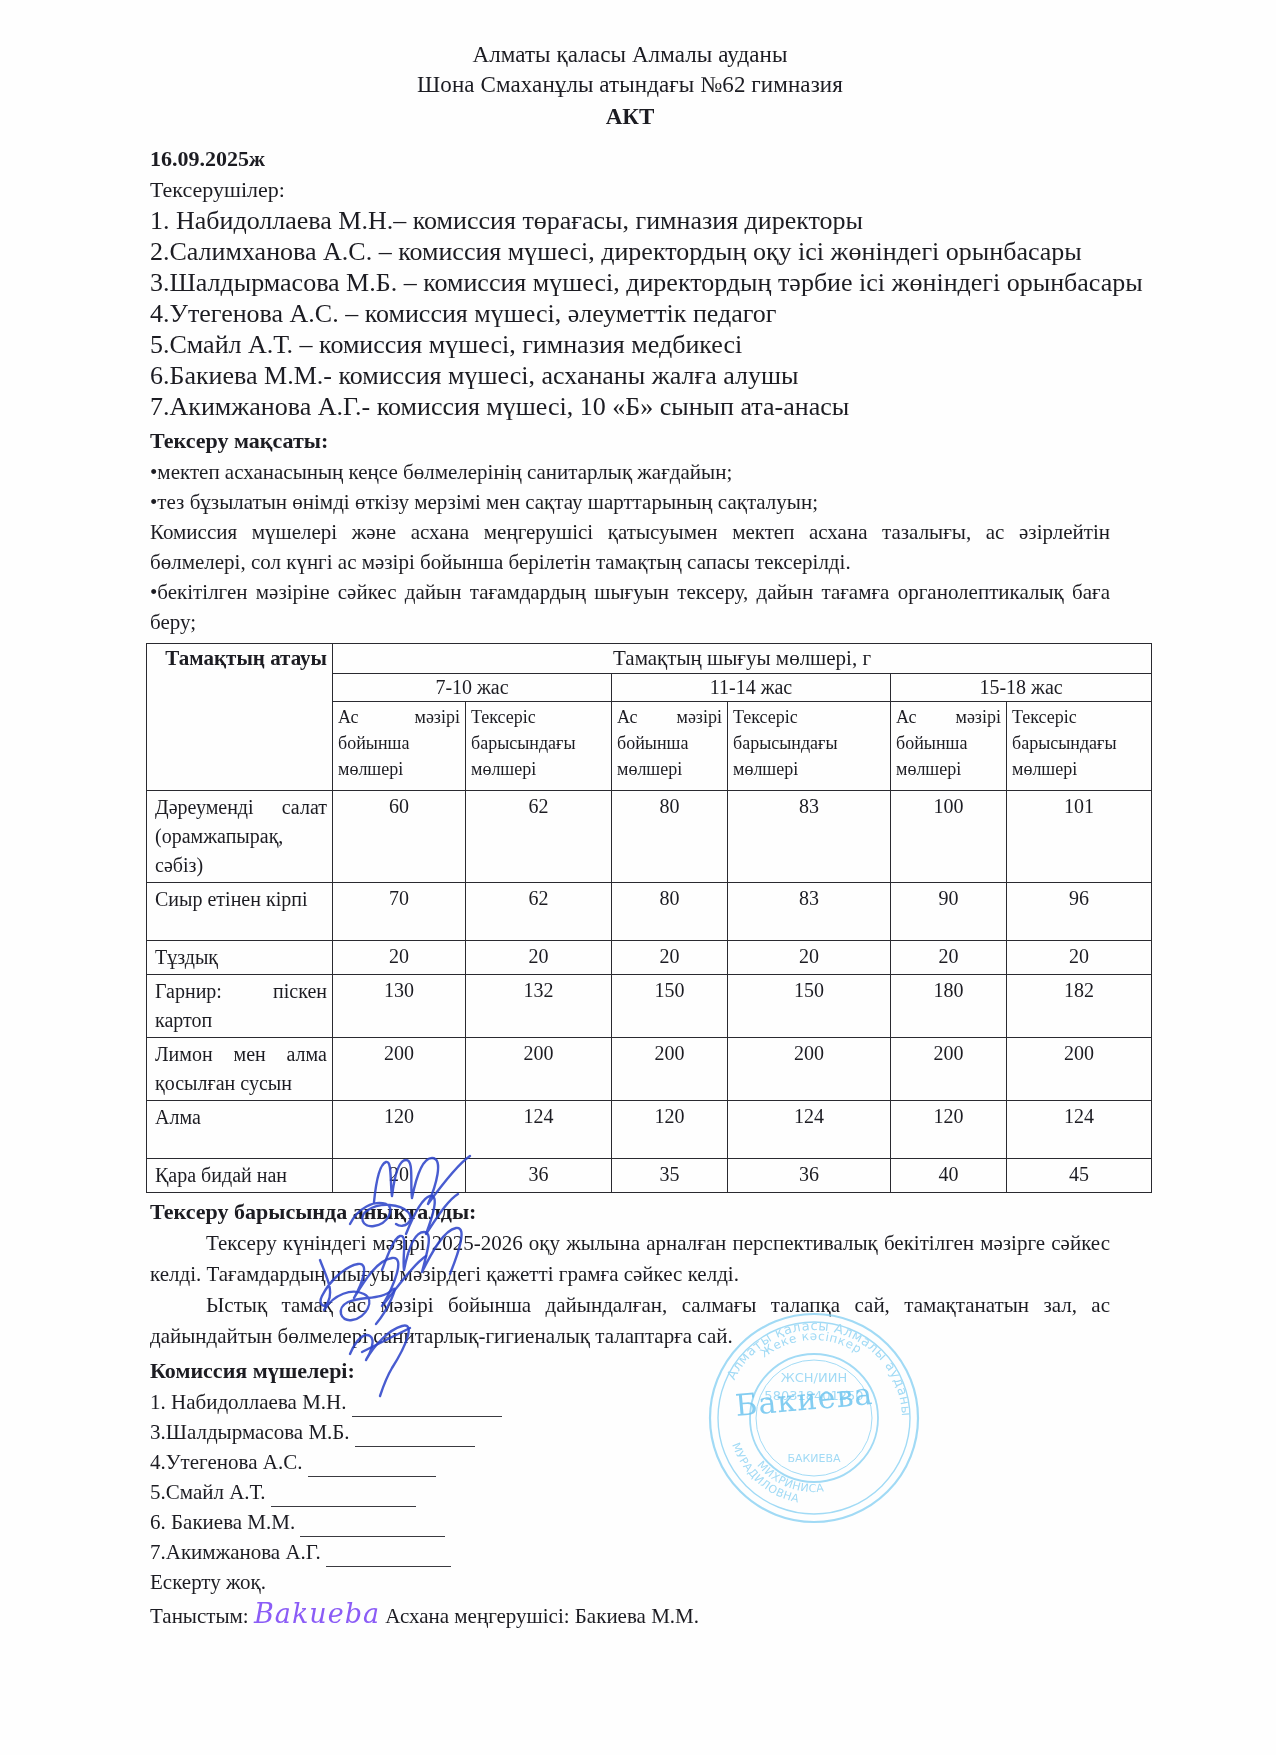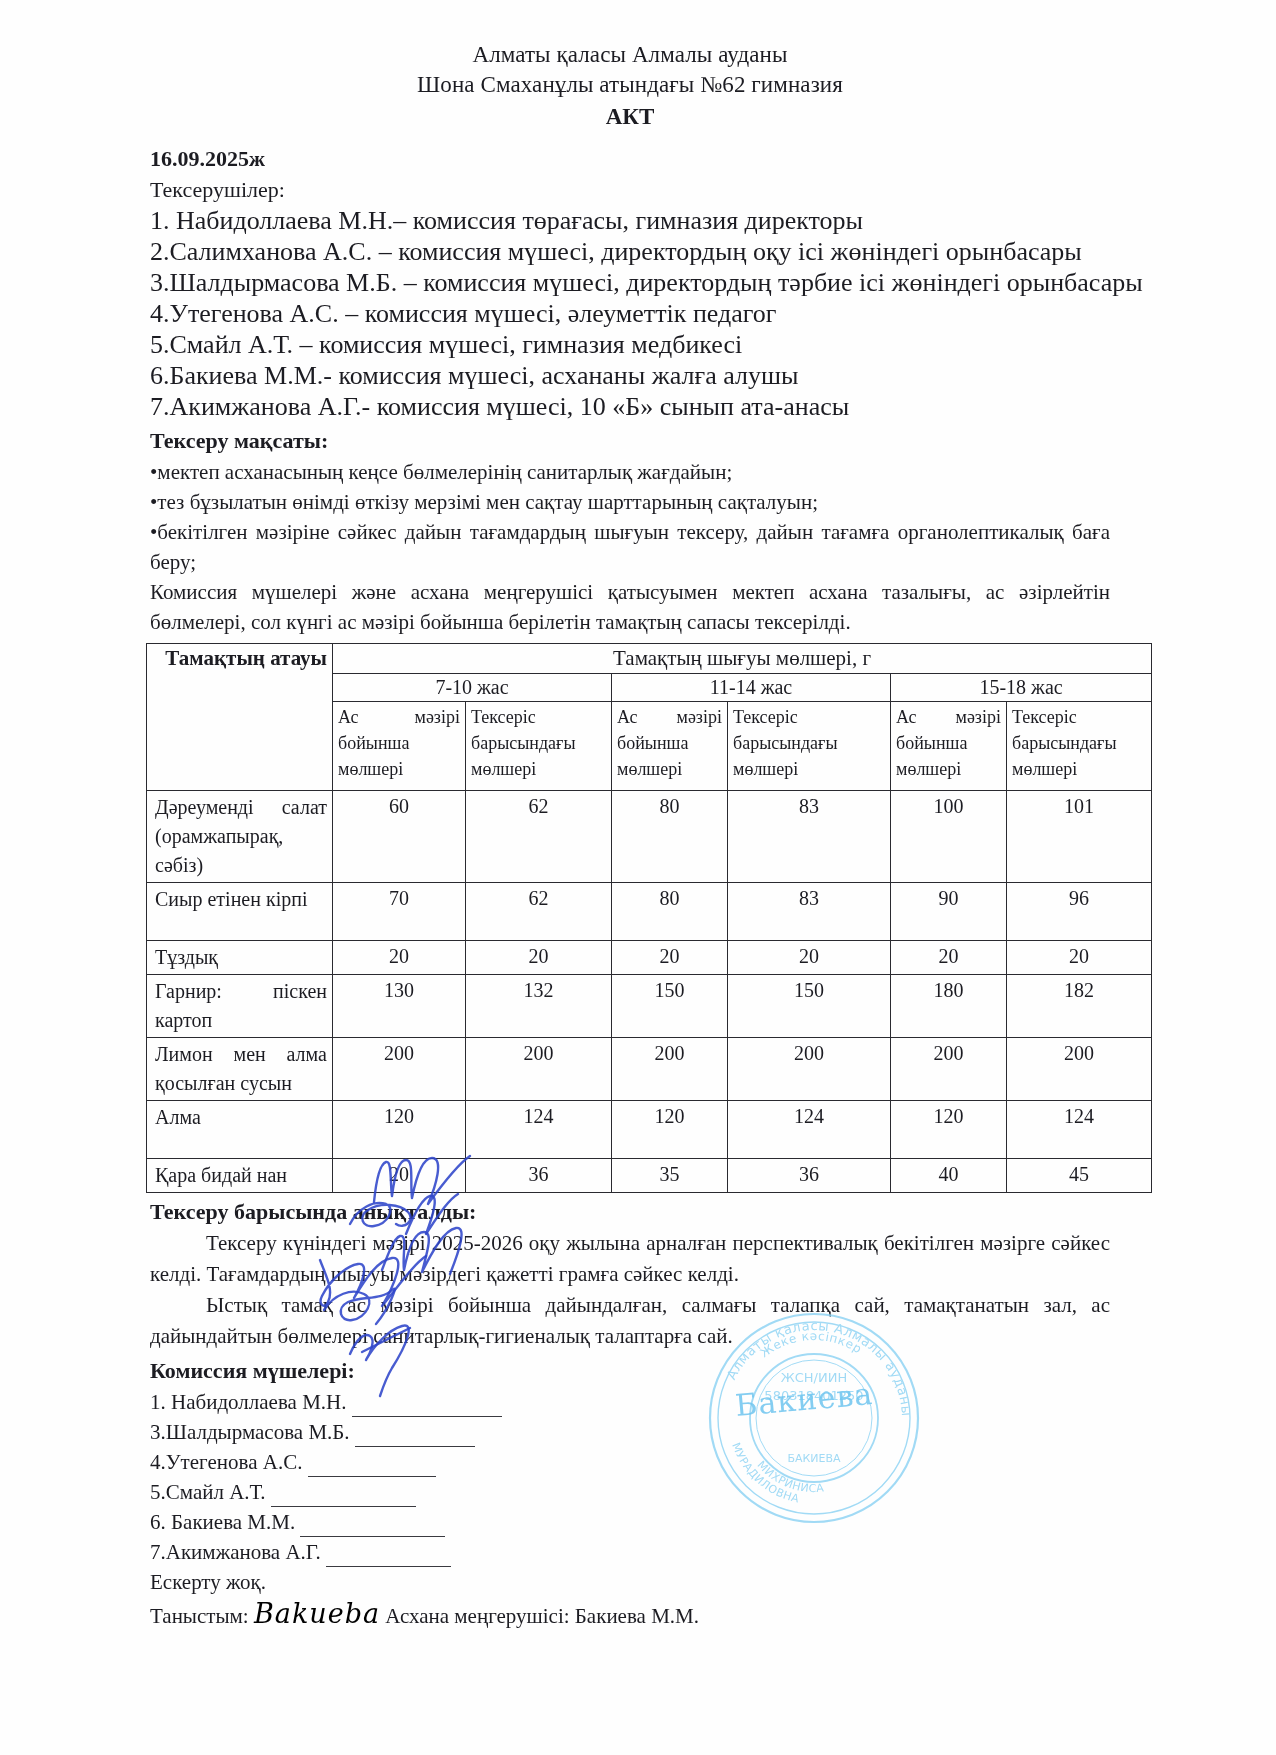--- a/index.html
+++ b/index.html
@@ -146,21 +146,21 @@
     line-height: 31px;
   }
   .ack-line {
     font-size: 21px;
     line-height: 31px;
     white-space: nowrap;
   }
   .handwriting {
     font-family: "DejaVu Serif", serif;
     font-style: italic;
-    color: #000000;
+    color: #8b5cf6;
     font-size: 27px;
     letter-spacing: 1px;
   }
 
   
   .ink {
     position: absolute;
     pointer-events: none;
     overflow: visible;
   }
@@ -214,22 +214,22 @@
     <div class="member">2.Салимханова А.С. – комиссия мүшесі, директордың оқу ісі жөніндегі орынбасары</div>
     <div class="member">3.Шалдырмасова  М.Б. – комиссия мүшесі, директордың тәрбие  ісі жөніндегі   орынбасары</div>
     <div class="member">4.Утегенова А.С. – комиссия мүшесі, әлеуметтік педагог</div>
     <div class="member">5.Смайл А.Т. – комиссия мүшесі, гимназия медбикесі</div>
     <div class="member">6.Бакиева М.М.- комиссия мүшесі, асхананы жалға алушы</div>
     <div class="member">7.Акимжанова А.Г.- комиссия мүшесі, 10 «Б» сынып ата-анасы</div>
 
     <div class="bold-head">Тексеру мақсаты:</div>
     <div class="bullet">•мектеп асханасының кеңсе бөлмелерінің санитарлық жағдайын;</div>
     <div class="bullet">•тез бұзылатын өнімді өткізу мерзімі мен сақтау шарттарының сақталуын;</div>
+    <div class="justify-par">Комиссия мүшелері және асхана меңгерушісі қатысуымен мектеп асхана тазалығы, ас әзірлейтін бөлмелері, сол күнгі ас мәзірі бойынша берілетін тамақтың сапасы тексерілді.</div>
     <div class="justify-par">•бекітілген мәзіріне сәйкес дайын тағамдардың шығуын тексеру, дайын тағамға органолептикалық баға беру;</div>
-    <div class="justify-par">Комиссия мүшелері және асхана меңгерушісі қатысуымен мектеп асхана тазалығы, ас әзірлейтін бөлмелері, сол күнгі ас мәзірі бойынша берілетін тамақтың сапасы тексерілді.</div>
 
     <table class="menu">
       <colgroup>
         <col style="width:186px">
         <col style="width:133px">
           <col style="width:146px">
         <col style="width:116px">
           <col style="width:163px">
         <col style="width:116px">
           <col style="width:145px">

